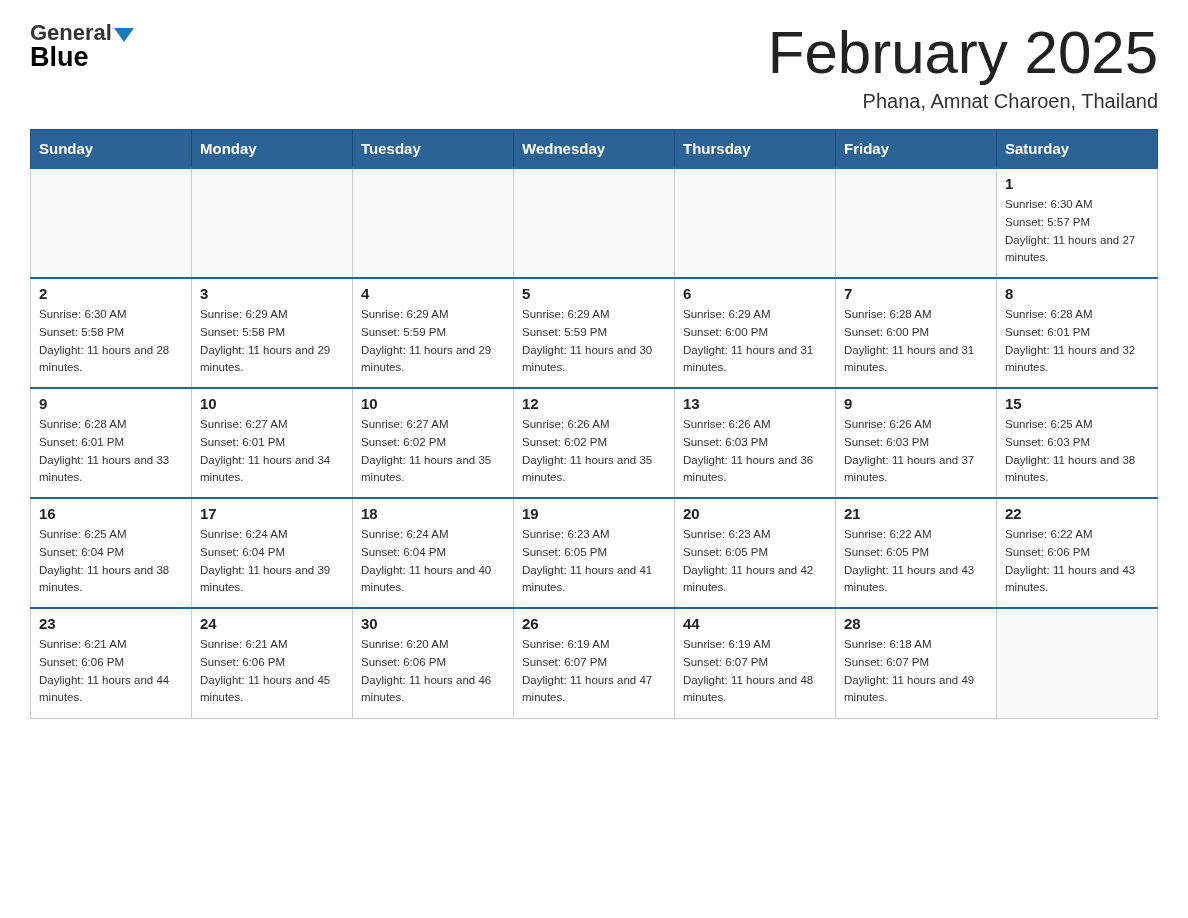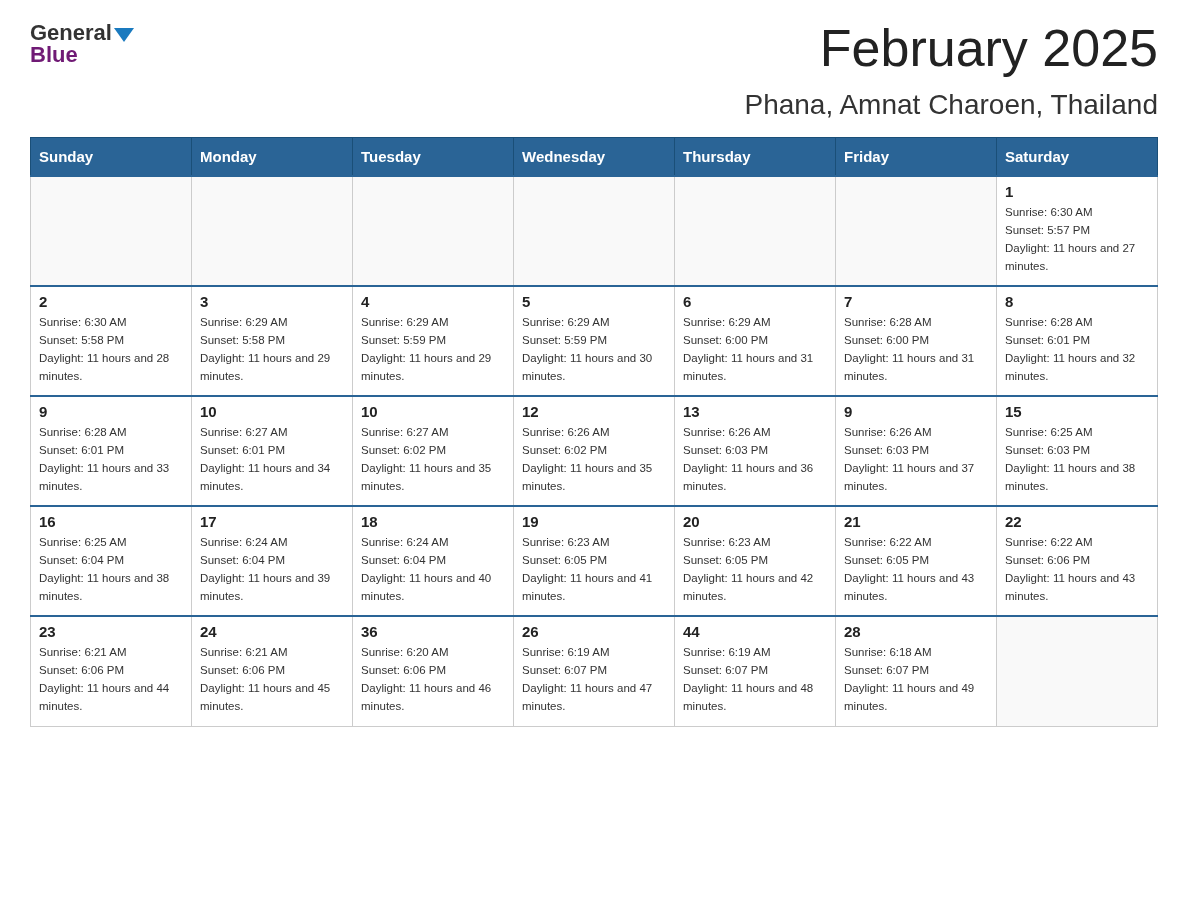--- a/index.html
+++ b/index.html
@@ -35,38 +35,38 @@
       width: 0;
       height: 0;
       border-left: 10px solid transparent;
       border-right: 10px solid transparent;
       border-top: 14px solid #1a7abf;
       margin-left: 2px;
       margin-top: 4px;
       display: inline-block;
     }
     .logo-underline {
-      font-size: 22px;
-      font-weight: bold;
-      color: #701a75;
+      font-size: 27px;
+      font-weight: bold;
+      color: #000000;
       margin-top: -4px;
     }
     .title-section {
       text-align: right;
     }
     .month-title {
-      font-size: 52px;
+      font-size: 60px;
       font-weight: normal;
       color: #222;
       line-height: 1.1;
     }
     .location-title {
-      font-size: 28px;
-      color: #333;
-      margin-top: 12px;
+      font-size: 20px;
+      color: #333;
+      margin-top: 4px;
     }
     .calendar-table {
       width: 100%;
       border-collapse: collapse;
       border: 1px solid #999;
       padding-left: 15px;
     }
     .calendar-table th {
       background-color: #2a6496;
       color: #fff;
@@ -246,21 +246,21 @@
       <tr class="row-border-top">
         <td>
           <div class="day-number">23</div>
           <div class="day-info">Sunrise: 6:21 AM<br>Sunset: 6:06 PM<br>Daylight: 11 hours and 44 minutes.</div>
         </td>
         <td>
           <div class="day-number">24</div>
           <div class="day-info">Sunrise: 6:21 AM<br>Sunset: 6:06 PM<br>Daylight: 11 hours and 45 minutes.</div>
         </td>
         <td>
-          <div class="day-number">36</div>
+          <div class="day-number">30</div>
           <div class="day-info">Sunrise: 6:20 AM<br>Sunset: 6:06 PM<br>Daylight: 11 hours and 46 minutes.</div>
         </td>
         <td>
           <div class="day-number">26</div>
           <div class="day-info">Sunrise: 6:19 AM<br>Sunset: 6:07 PM<br>Daylight: 11 hours and 47 minutes.</div>
         </td>
         <td>
           <div class="day-number">44</div>
           <div class="day-info">Sunrise: 6:19 AM<br>Sunset: 6:07 PM<br>Daylight: 11 hours and 48 minutes.</div>
         </td>

